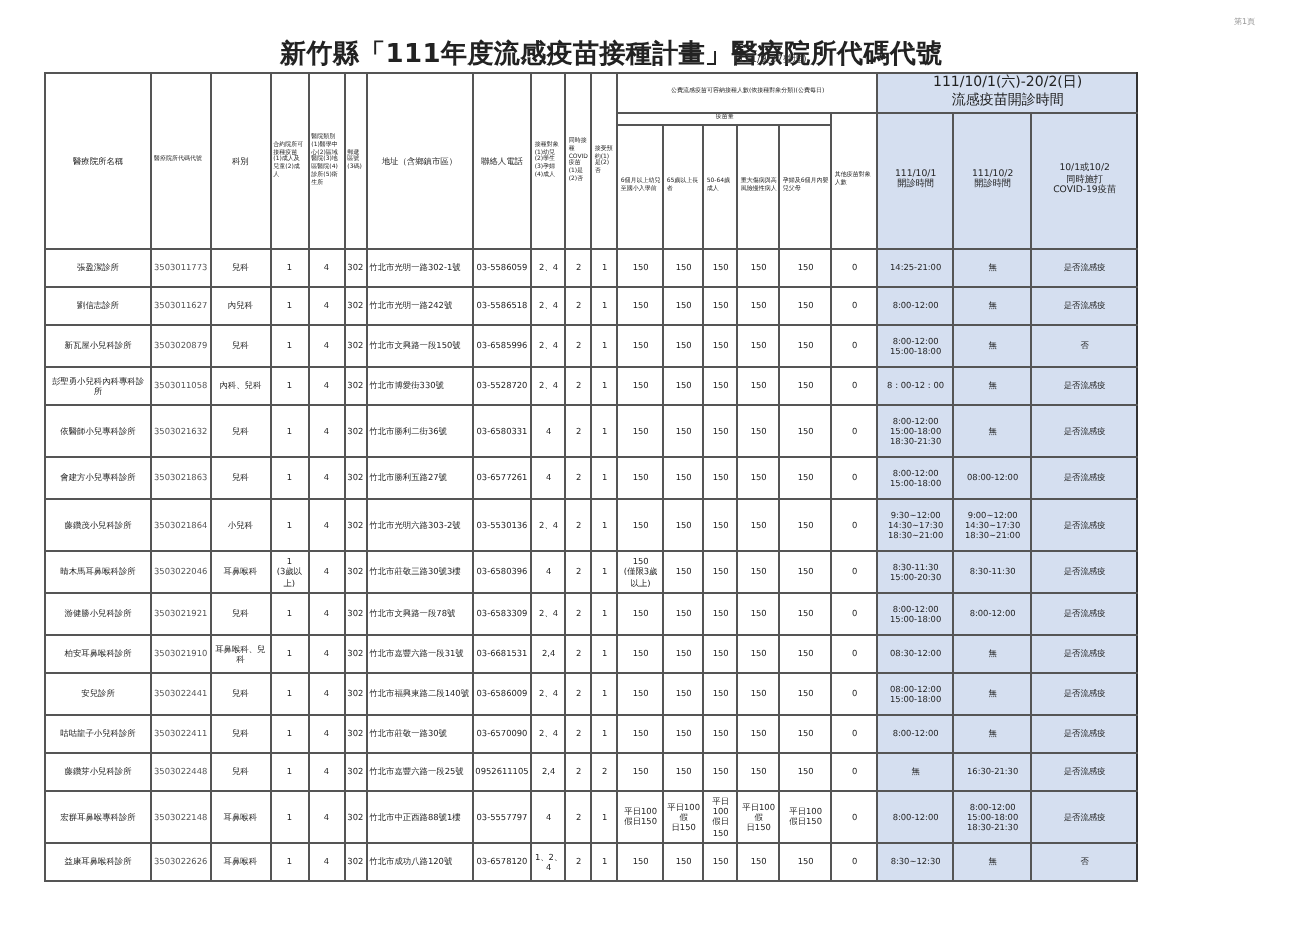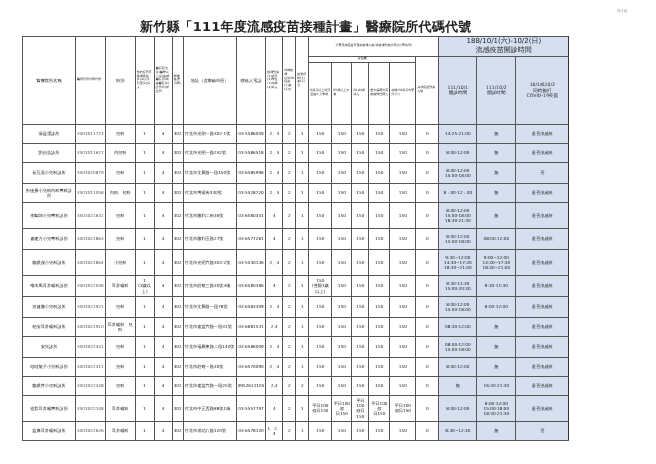--- a/index.html
+++ b/index.html
@@ -63,21 +63,21 @@
       <th rowspan="3">科別</th>
       <th rowspan="3" class="small">合約院所可接種疫苗(1)成人及兒童(2)成人</th>
       <th rowspan="3" class="small">醫院類別(1)醫學中心(2)區域醫院(3)地區醫院(4)診所(5)衛生所</th>
       <th rowspan="3" class="small">郵遞區號(3碼)</th>
       <th rowspan="3">地址（含鄉鎮市區）</th>
       <th rowspan="3">聯絡人電話</th>
       <th rowspan="3" class="small">接種對象(1)幼兒(2)學生(3)孕婦(4)成人</th>
       <th rowspan="3" class="small">同時接種COVID疫苗(1)是(2)否</th>
       <th rowspan="3" class="small">接受預約(1)是(2)否</th>
       <th colspan="6" class="small" style="text-align:center">公費流感疫苗可容納接種人數(依接種對象分類)(公費每日)</th>
-      <th colspan="3" class="blue-big right-border" style="white-space:pre-line">188/10/1(六)-10/2(日)
+      <th colspan="3" class="blue-big right-border" style="white-space:pre-line">111/10/1(六)-20/2(日)
 流感疫苗開診時間</th>
     </tr>
     <tr class="head2">
       <th colspan="5" class="small" style="text-align:center">疫苗量</th>
       <th rowspan="2" class="small">其他疫苗對象人數</th>
       <th rowspan="2" class="blue-col" style="white-space:pre-line">111/10/1
 開診時間</th>
       <th rowspan="2" class="blue-col" style="white-space:pre-line">111/10/2
 開診時間</th>
       <th rowspan="2" class="blue-col right-border" style="white-space:pre-line">10/1或10/2

